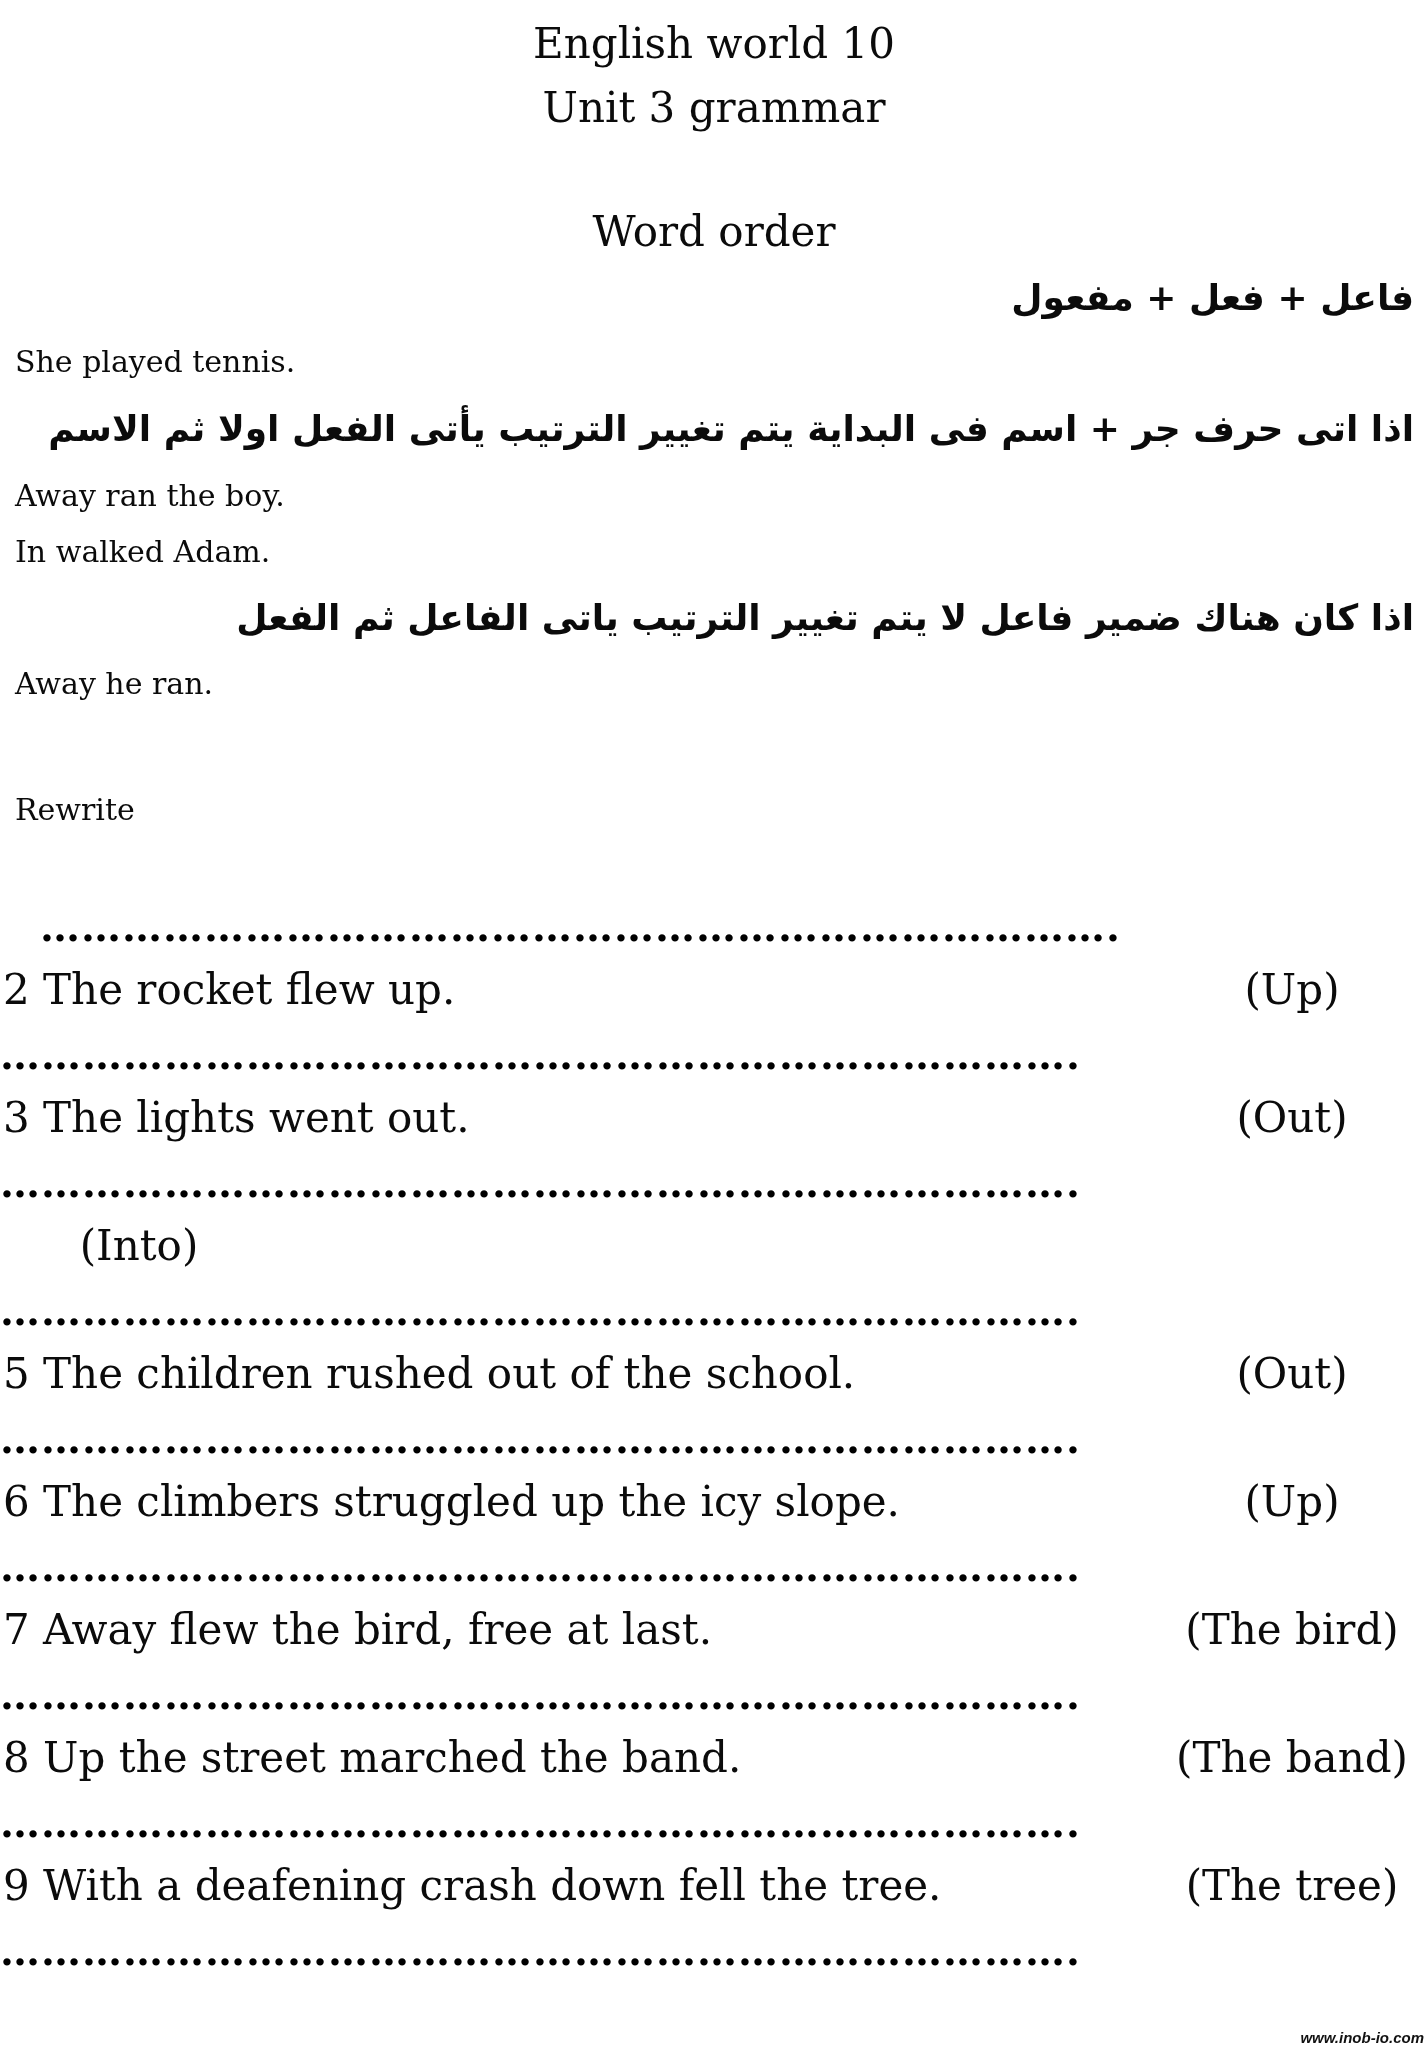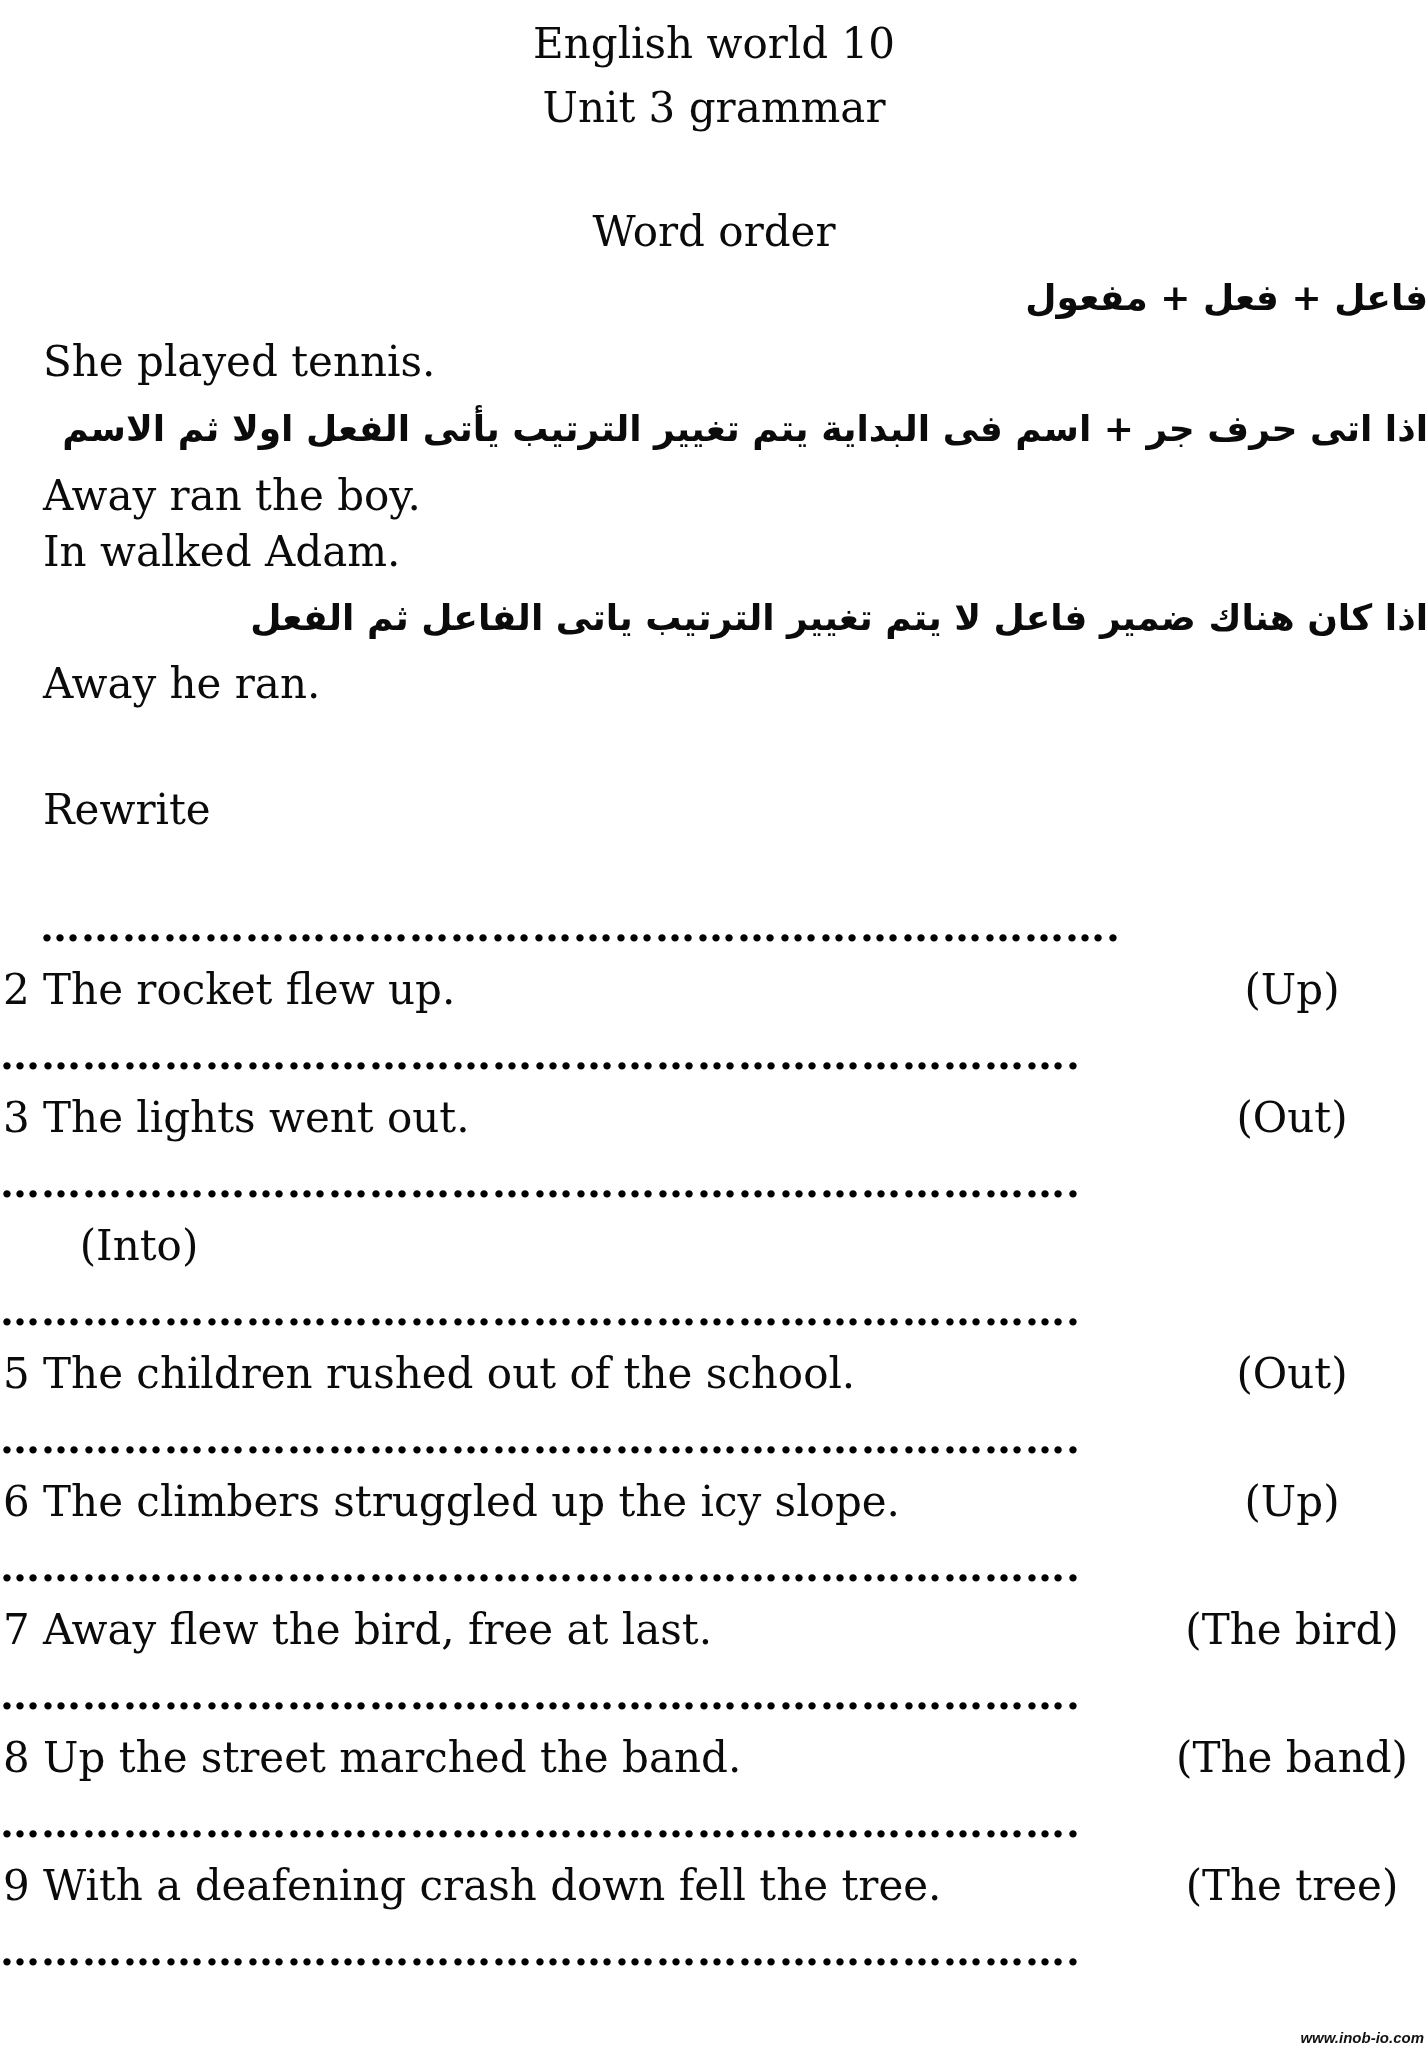--- a/index.html
+++ b/index.html
@@ -32,33 +32,32 @@
   .section-title {
     margin-top: 62px;
     line-height: 60px;
   }
   .ar {
     direction: rtl;
     text-align: right;
     font-family: "DejaVu Sans", "DejaVu Serif", sans-serif;
     font-weight: 700;
     font-size: 36px;
-    padding-right: 0;
+    padding-right: 14px;
     white-space: nowrap;
     overflow: hidden;
   }
   .ar1 { line-height: 72px; }
   .ar2 { line-height: 78px; }
   .ar3 { line-height: 76px; }
   .en {
-    font-size: 42px;
+    font-size: 30px;
     line-height: 56px;
     padding-left: 15px;
     white-space: nowrap;
-    margin-left: 28px;
   }
   .rewrite-heading {
     margin-top: 70px;
   }
   .exercise-list {
     margin-top: 70px;
   }
   .item { margin-bottom: 16px; }
   .item-row {
     display: flex;

